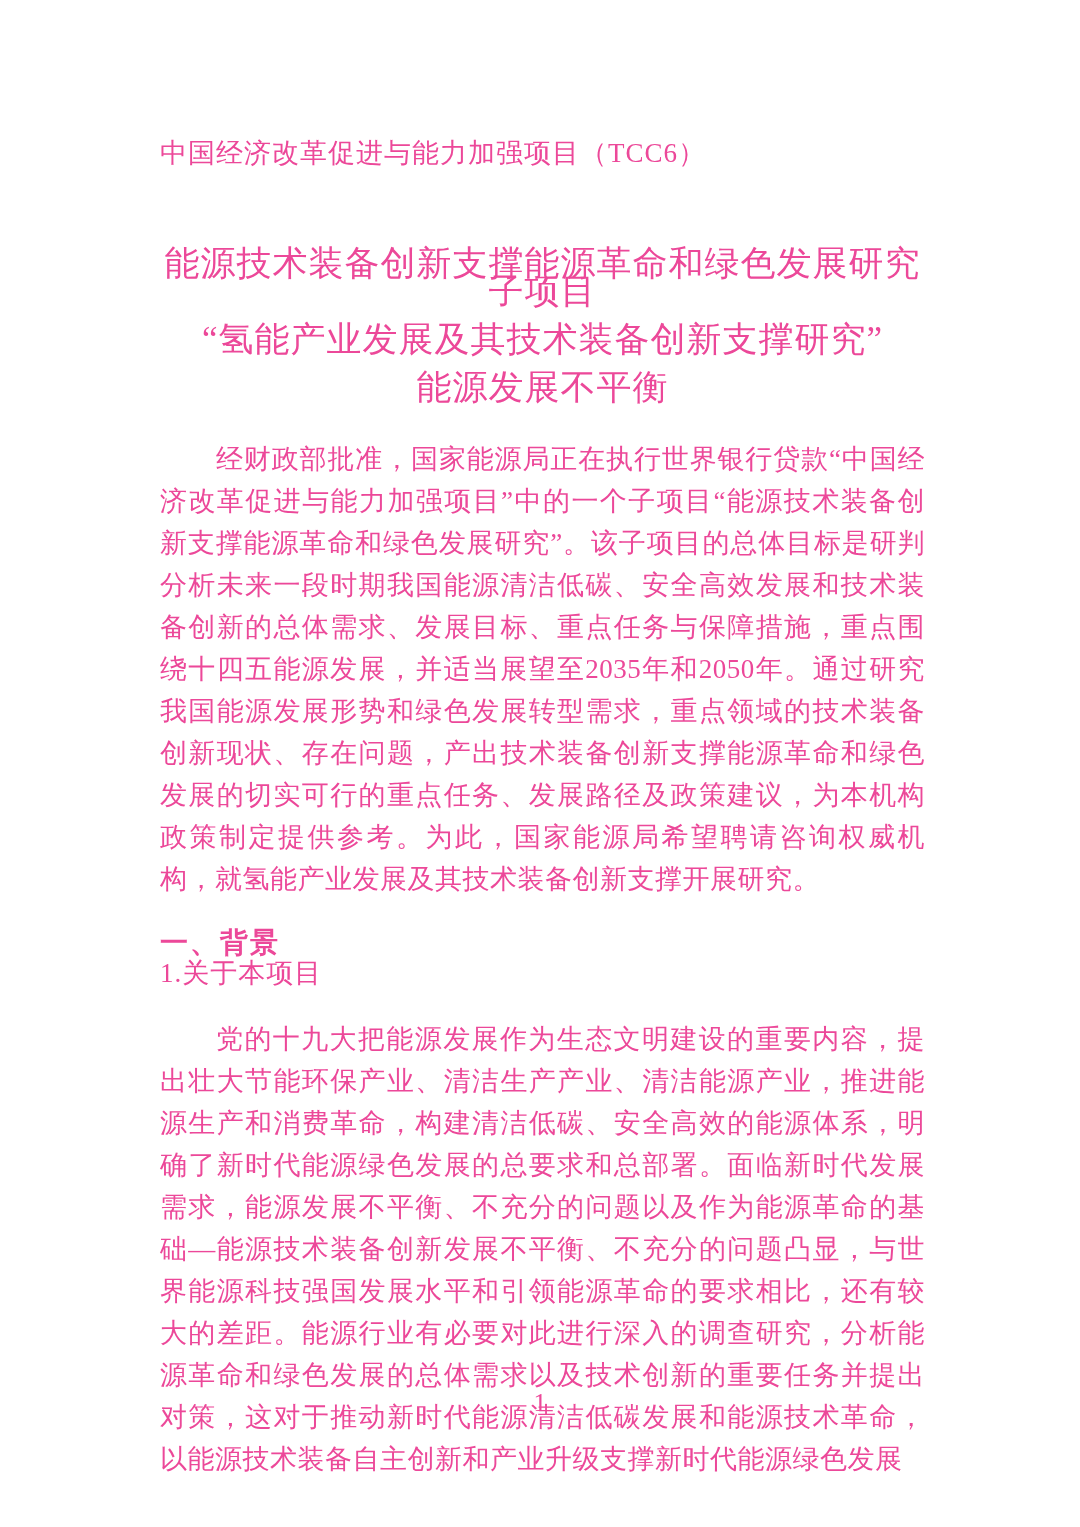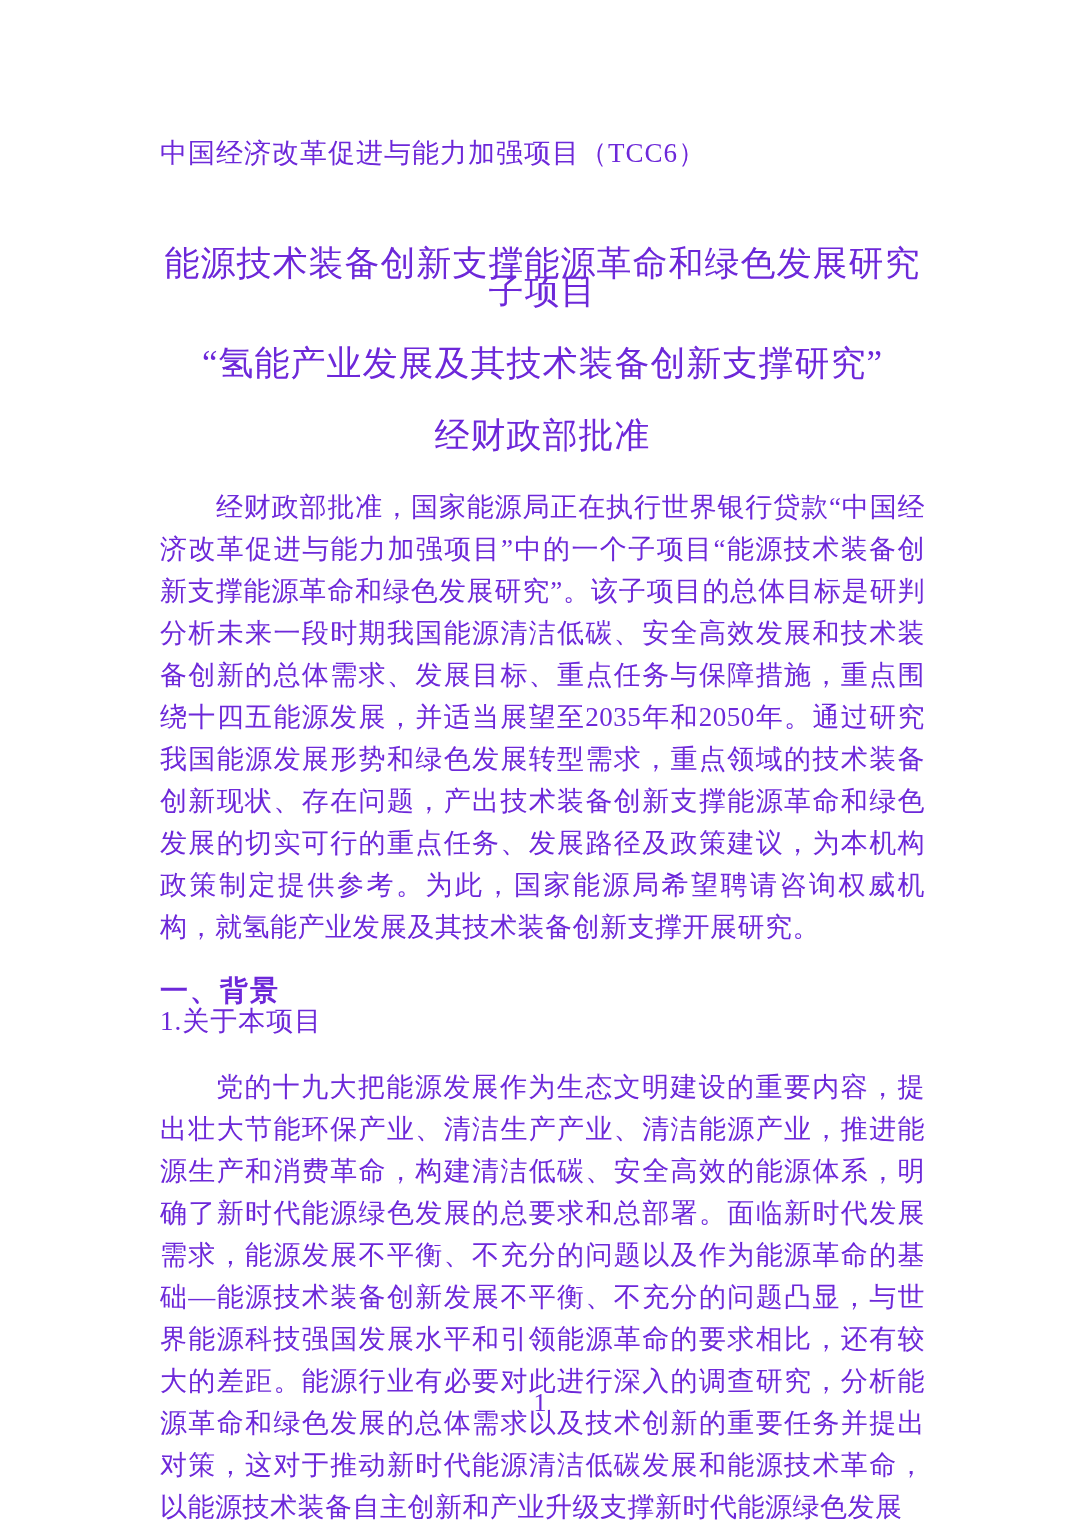--- a/index.html
+++ b/index.html
@@ -5,21 +5,21 @@
   html, body {
     margin: 0;
     padding: 0;
     background: #ffffff;
   }
   .page {
     position: relative;
     width: 1080px;
     height: 1527px;
     background: #ffffff;
-    color: #6d28d9;
+    color: #ec4899;
     font-family: "Liberation Serif", "DejaVu Serif", serif;
     box-sizing: border-box;
     padding: 138px 155px 0 160px;
     overflow: hidden;
   }
   .doc-header {
     font-size: 27px;
     line-height: 30px;
     letter-spacing: 1px;
     text-align: left;
@@ -27,21 +27,21 @@
   .title-block {
     margin-top: 82px;
     text-align: center;
   }
   .title-line {
     font-size: 35px;
     line-height: 28px;
     letter-spacing: 1px;
   }
   .title-line + .title-line {
-    margin-top: 44px;
+    margin-top: 20px;
   }
   .body-paragraph {
     margin: 0;
     font-size: 27px;
     line-height: 42px;
     text-align: justify;
     text-indent: 56px;
     letter-spacing: 0.5px;
   }
   .para-intro {
@@ -77,21 +77,21 @@
 </head>
 <body>
 
 <div class="page">
 
   <div class="doc-header">中国经济改革促进与能力加强项目（TCC6）</div>
 
   <div class="title-block">
     <div class="title-line">能源技术装备创新支撑能源革命和绿色发展研究子项目</div>
     <div class="title-line">“氢能产业发展及其技术装备创新支撑研究”</div>
-    <div class="title-line">经财政部批准</div>
+    <div class="title-line">能源发展不平衡</div>
   </div>
 
   <p class="body-paragraph para-intro">经财政部批准，国家能源局正在执行世界银行贷款“中国经济改革促进与能力加强项目”中的一个子项目“能源技术装备创新支撑能源革命和绿色发展研究”。该子项目的总体目标是研判分析未来一段时期我国能源清洁低碳、安全高效发展和技术装备创新的总体需求、发展目标、重点任务与保障措施，重点围绕十四五能源发展，并适当展望至2035年和2050年。通过研究我国能源发展形势和绿色发展转型需求，重点领域的技术装备创新现状、存在问题，产出技术装备创新支撑能源革命和绿色发展的切实可行的重点任务、发展路径及政策建议，为本机构政策制定提供参考。为此，国家能源局希望聘请咨询权威机构，就氢能产业发展及其技术装备创新支撑开展研究。</p>
 
   <div class="section-heading">一、背景</div>
 
   <div class="subsection-heading">1.关于本项目</div>
 
   <p class="body-paragraph para-background">党的十九大把能源发展作为生态文明建设的重要内容，提出壮大节能环保产业、清洁生产产业、清洁能源产业，推进能源生产和消费革命，构建清洁低碳、安全高效的能源体系，明确了新时代能源绿色发展的总要求和总部署。面临新时代发展需求，能源发展不平衡、不充分的问题以及作为能源革命的基础—能源技术装备创新发展不平衡、不充分的问题凸显，与世界能源科技强国发展水平和引领能源革命的要求相比，还有较大的差距。能源行业有必要对此进行深入的调查研究，分析能源革命和绿色发展的总体需求以及技术创新的重要任务并提出对策，这对于推动新时代能源清洁低碳发展和能源技术革命，以能源技术装备自主创新和产业升级支撑新时代能源绿色发展</p>
 

